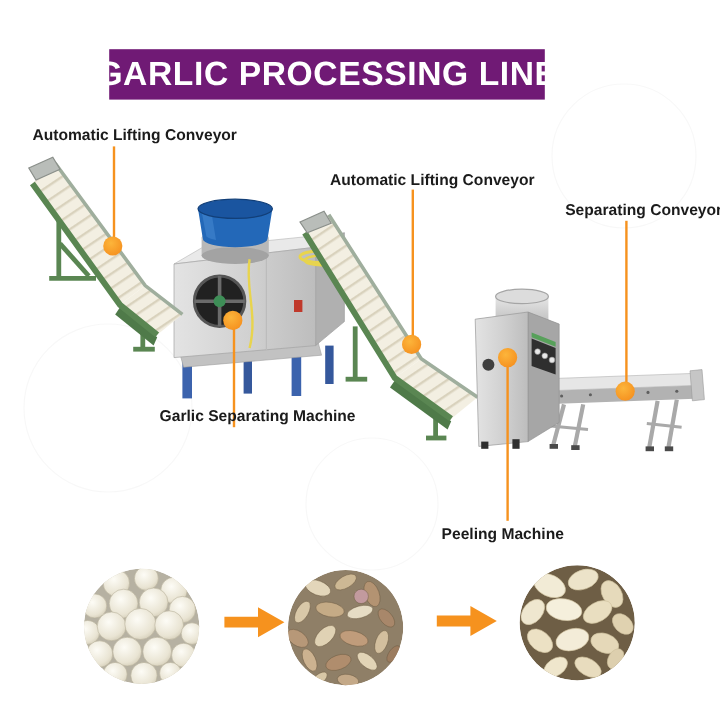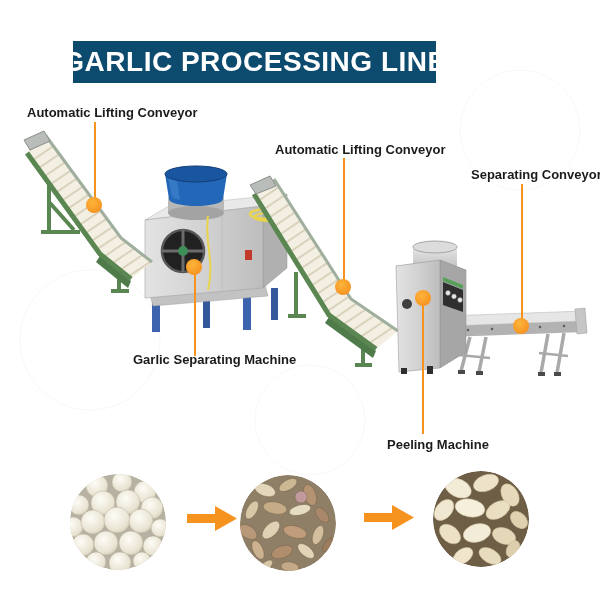--- a/index.html
+++ b/index.html
@@ -1,27 +1,27 @@
 <!DOCTYPE html>
 <html><head>
 <meta charset="utf-8">
 <style>
   html,body{margin:0;padding:0;background:#ffffff;}
   .stage{position:relative;width:600px;height:600px;background:#ffffff;overflow:hidden;
          font-family:"Liberation Sans",sans-serif;}
   .stage svg{position:absolute;left:0;top:0;}
-  .banner{position:absolute;left:73px;top:41px;width:363px;height:42px;background:#0c4a6e;
+  .banner{position:absolute;left:91px;top:41px;width:363px;height:42px;background:#701a75;
           display:flex;align-items:center;justify-content:center;z-index:3;}
   .banner span{color:#ffffff;font-weight:bold;font-size:28px;letter-spacing:0.5px;white-space:nowrap;}
   .mlabel{position:absolute;font-size:13px;font-weight:600;color:#1b1b1b;white-space:nowrap;z-index:4;}
   #lbl-lc1{left:27px;top:105px;}
   #lbl-lc2{left:275px;top:142px;}
   #lbl-sel{left:471px;top:167px;}
-  #lbl-sep{left:133px;top:352px;}
-  #lbl-peel{left:371px;top:437px;padding-left:16px;}
+  #lbl-sep{left:133px;top:339px;}
+  #lbl-peel{left:352px;top:437px;padding-left:16px;}
 </style>
 </head>
 <body>
 
 <div class="stage">
 
   <div class="banner">
     <span>GARLIC PROCESSING LINE</span>
   </div>
 

